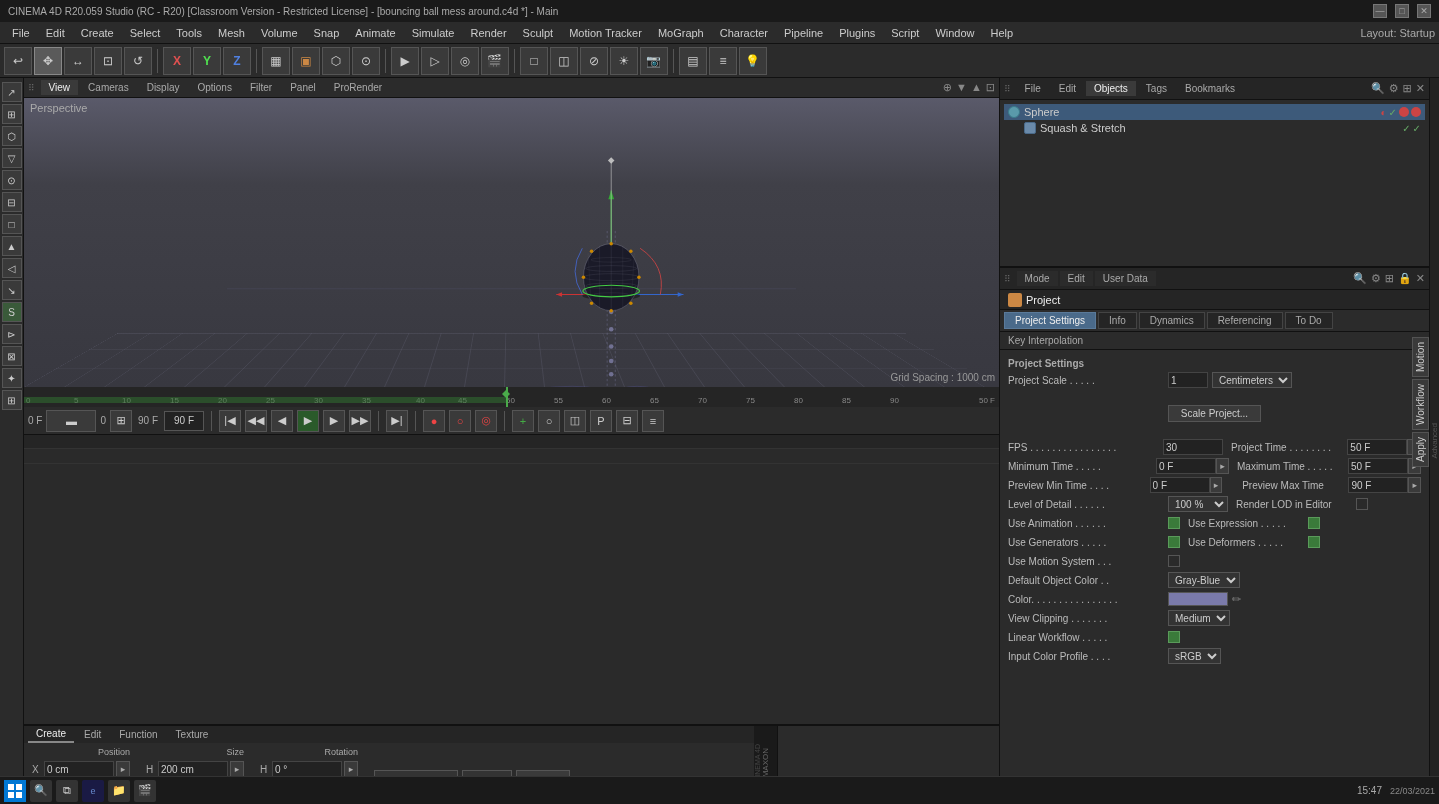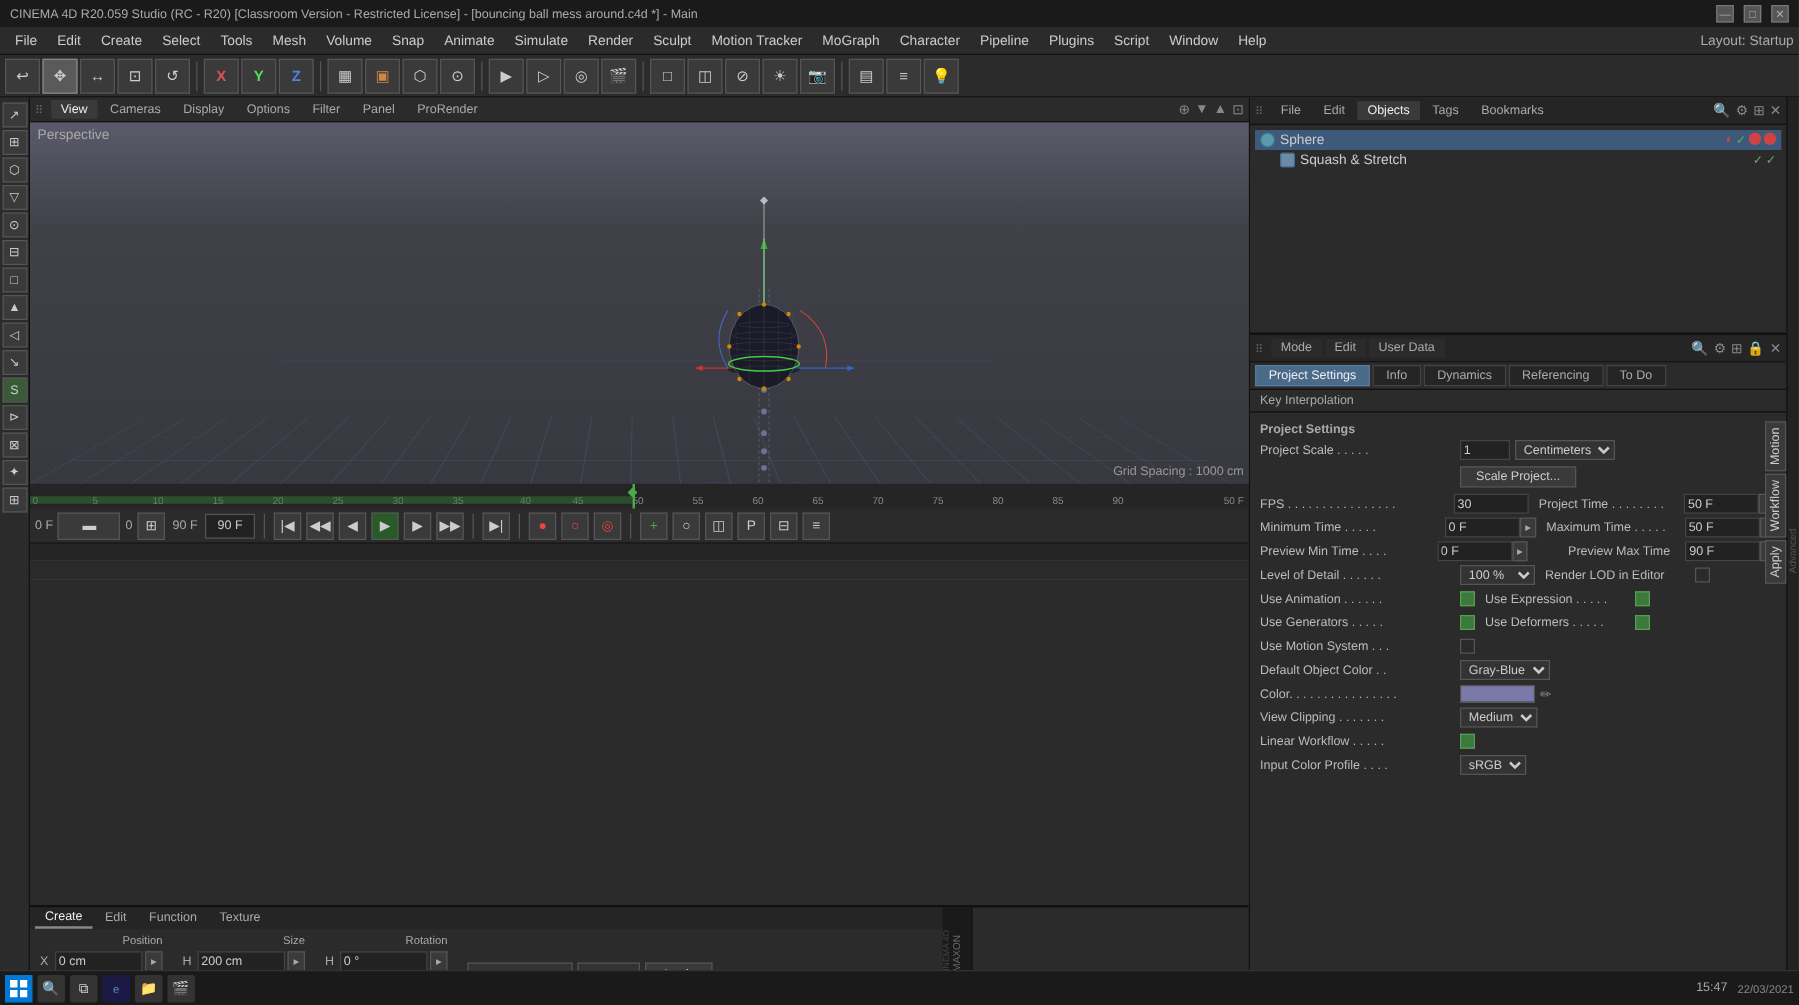--- a/index.html
+++ b/index.html
@@ -270,21 +270,21 @@
       border-bottom: 1px solid #111;
     }
     #attr-content { flex: 1; overflow: auto; padding: 4px 8px; }
     .attr-section-title { font-size: 10px; color: #aaa; margin: 4px 0 2px; font-weight: bold; }
     .attr-row { display: flex; align-items: center; height: 18px; margin-bottom: 1px; }
     .attr-label { width: 160px; color: #bbb; font-size: 10px; }
     .attr-input { width: 60px; height: 16px; background: #222; border: 1px solid #444; color: #ccc; font-size: 10px; padding: 0 2px; }
     .attr-dropdown { height: 16px; background: #333; border: 1px solid #555; color: #ccc; font-size: 10px; padding: 0 2px; cursor: pointer; }
     .check-box { width: 12px; height: 12px; background: #3a7a3a; border: 1px solid #5a9a5a; cursor: pointer; }
     .color-swatch { width: 60px; height: 14px; background: #7a7aaa; border: 1px solid #555; cursor: pointer; }
-    .scale-project-btn { padding: 2px 12px; background: #3a3a3a; border: 1px solid #555; color: #ccc; font-size: 10px; cursor: pointer; margin: 4px auto; display: block; }
+    .scale-project-btn { padding: 2px 12px; background: #3a3a3a; border: 1px solid #555; color: #ccc; font-size: 10px; cursor: pointer; margin: 16px auto; display: block; }
 
     
     #statusbar {
       height: 20px;
       background: #1a1a1a;
       display: flex;
       align-items: center;
       padding: 0 8px;
       gap: 8px;
       border-top: 1px solid #111;
@@ -744,20 +744,24 @@
         <button class="attr-tab-btn">User Data</button>
         <div style="margin-left:auto;display:flex;gap:4px;">
           <span style="color:#888;font-size:11px;cursor:pointer;">🔍</span>
           <span style="color:#888;font-size:11px;cursor:pointer;">⚙</span>
           <span style="color:#888;font-size:11px;cursor:pointer;">⊞</span>
           <span style="color:#888;font-size:11px;cursor:pointer;">🔒</span>
           <span style="color:#888;font-size:11px;cursor:pointer;">✕</span>
         </div>
       </div>
 
+      <div id="attr-header">
+        <div style="width:14px;height:14px;background:#cc8844;border-radius:2px;margin-right:4px;"></div>
+        <span style="color:#eee;font-size:11px;">Project</span>
+      </div>
 
       <div id="attr-subtabs">
         <span class="attr-subtab active">Project Settings</span>
         <span class="attr-subtab">Info</span>
         <span class="attr-subtab">Dynamics</span>
         <span class="attr-subtab">Referencing</span>
         <span class="attr-subtab">To Do</span>
       </div>
 
       <div style="height:18px;background:#2b2b2b;display:flex;align-items:center;padding:0 8px;border-bottom:1px solid #111;">
@@ -794,21 +798,21 @@
           <div class="coord-btn">▸</div>
           <span style="width:120px;color:#bbb;font-size:10px;margin-left:8px;">Maximum Time . . . . .</span>
           <input class="attr-input" type="text" value="50 F" style="">
           <div class="coord-btn">▸</div>
         </div>
 
         <div class="attr-row">
           <span class="attr-label">Preview Min Time . . . .</span>
           <input class="attr-input" type="text" value="0 F" style="">
           <div class="coord-btn">▸</div>
-          <span style="width:120px;color:#bbb;font-size:10px;margin-left:20px;text-align:center;">Preview Max Time</span>
+          <span style="width:120px;color:#bbb;font-size:10px;margin-left:20px;">Preview Max Time</span>
           <input class="attr-input" type="text" value="90 F" style="">
           <div class="coord-btn">▸</div>
         </div>
 
         <div class="attr-row">
           <span class="attr-label">Level of Detail . . . . . .</span>
           <select class="attr-dropdown" style="width:60px;">
             <option>100 %</option>
           </select>
           <span style="width:120px;color:#bbb;font-size:10px;margin-left:8px;">Render LOD in Editor</span>

